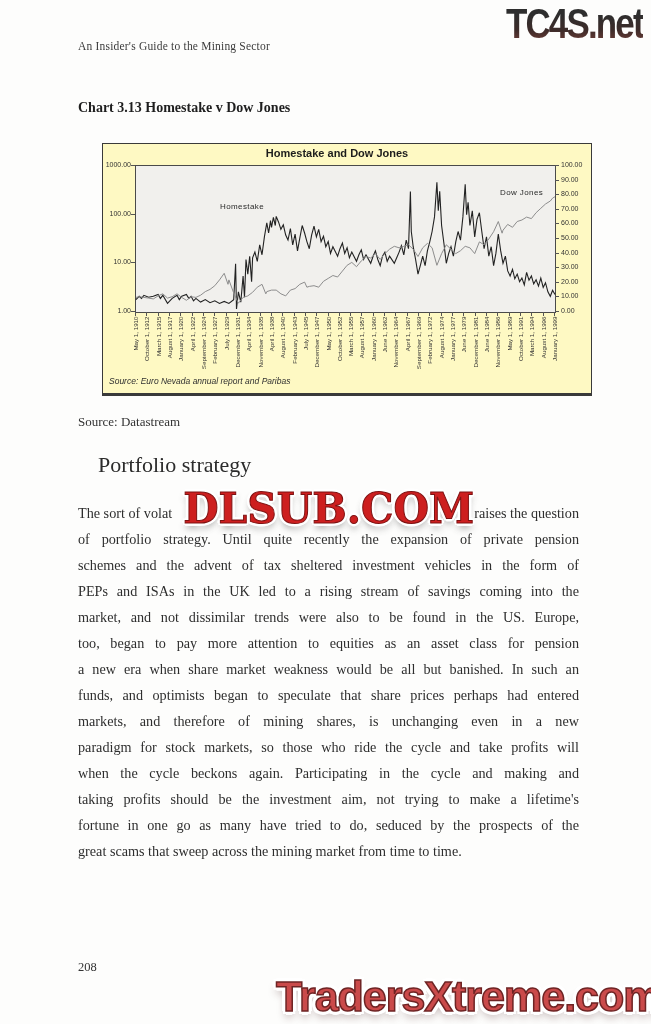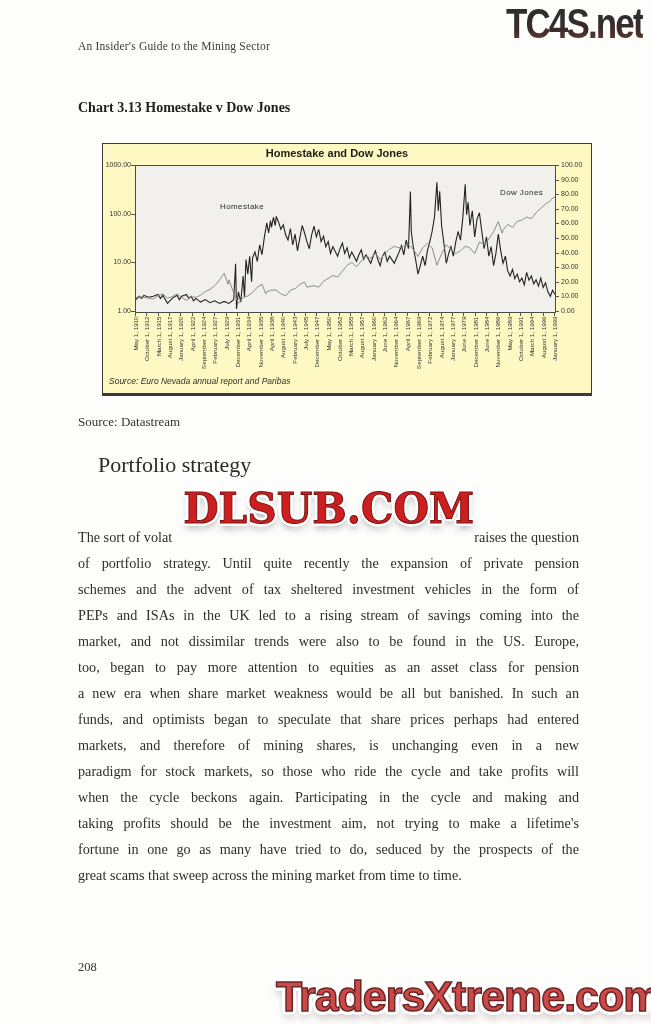--- a/index.html
+++ b/index.html
@@ -83,21 +83,21 @@
   .body-par {
     position: absolute; left: 78px; top: 500px; width: 501px;
     font-size: 14.2px; color: #2e2e2e;
   }
   .pline {
     height: 26px; line-height: 26px;
     text-align: justify; text-align-last: justify;
     white-space: normal; overflow: visible;
   }
   .pline-last { text-align-last: auto; }
-  .pline-split { display: flex; justify-content: space-between; margin-top: 24px; }
+  .pline-split { display: flex; justify-content: space-between; }
   
   .wm-mid {
     position: absolute; left: 186px; top: 486px;
     font-family: "DejaVu Serif", serif;
     font-weight: bold; font-size: 40px; line-height: 44px; letter-spacing: 0px;
     color: #cd1f1f;
     -webkit-text-stroke: 1px #7e1212;
     text-shadow:
       -2px -2px 0 #fff, 2px -2px 0 #fff, -2px 2px 0 #fff, 2px 2px 0 #fff,
       0 -3px 0 #fff, 0 3px 0 #fff, -3px 0 0 #fff, 3px 0 0 #fff,

